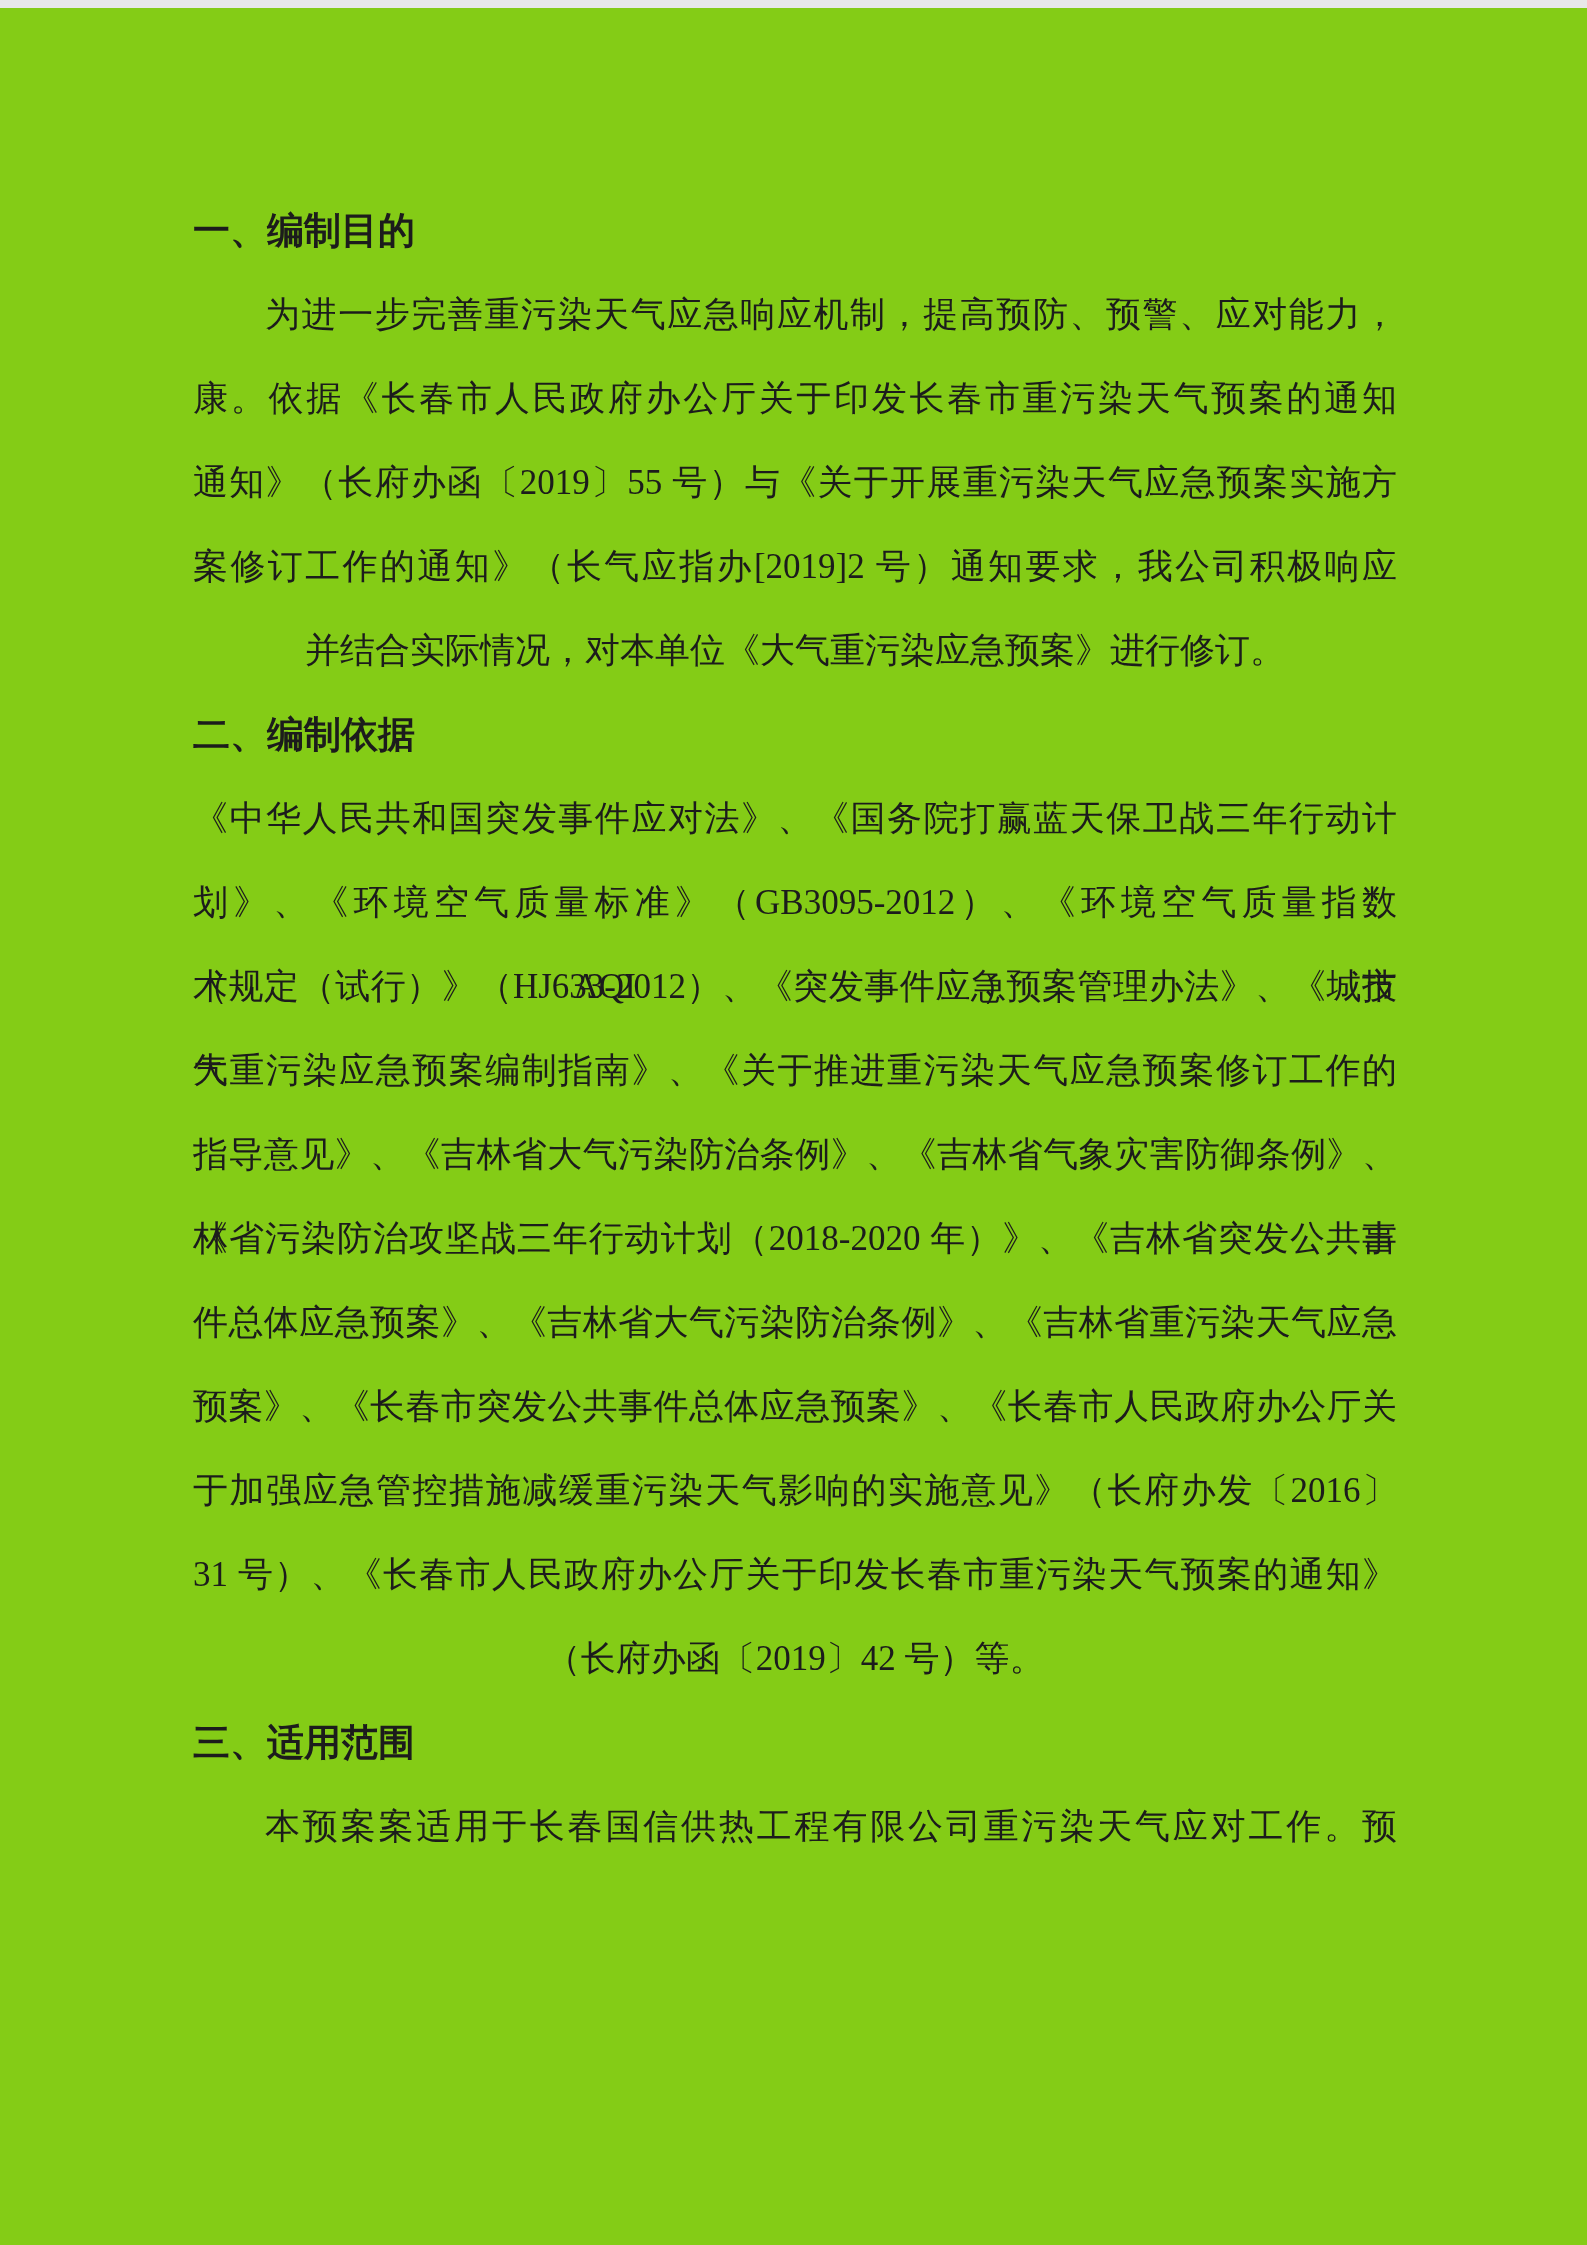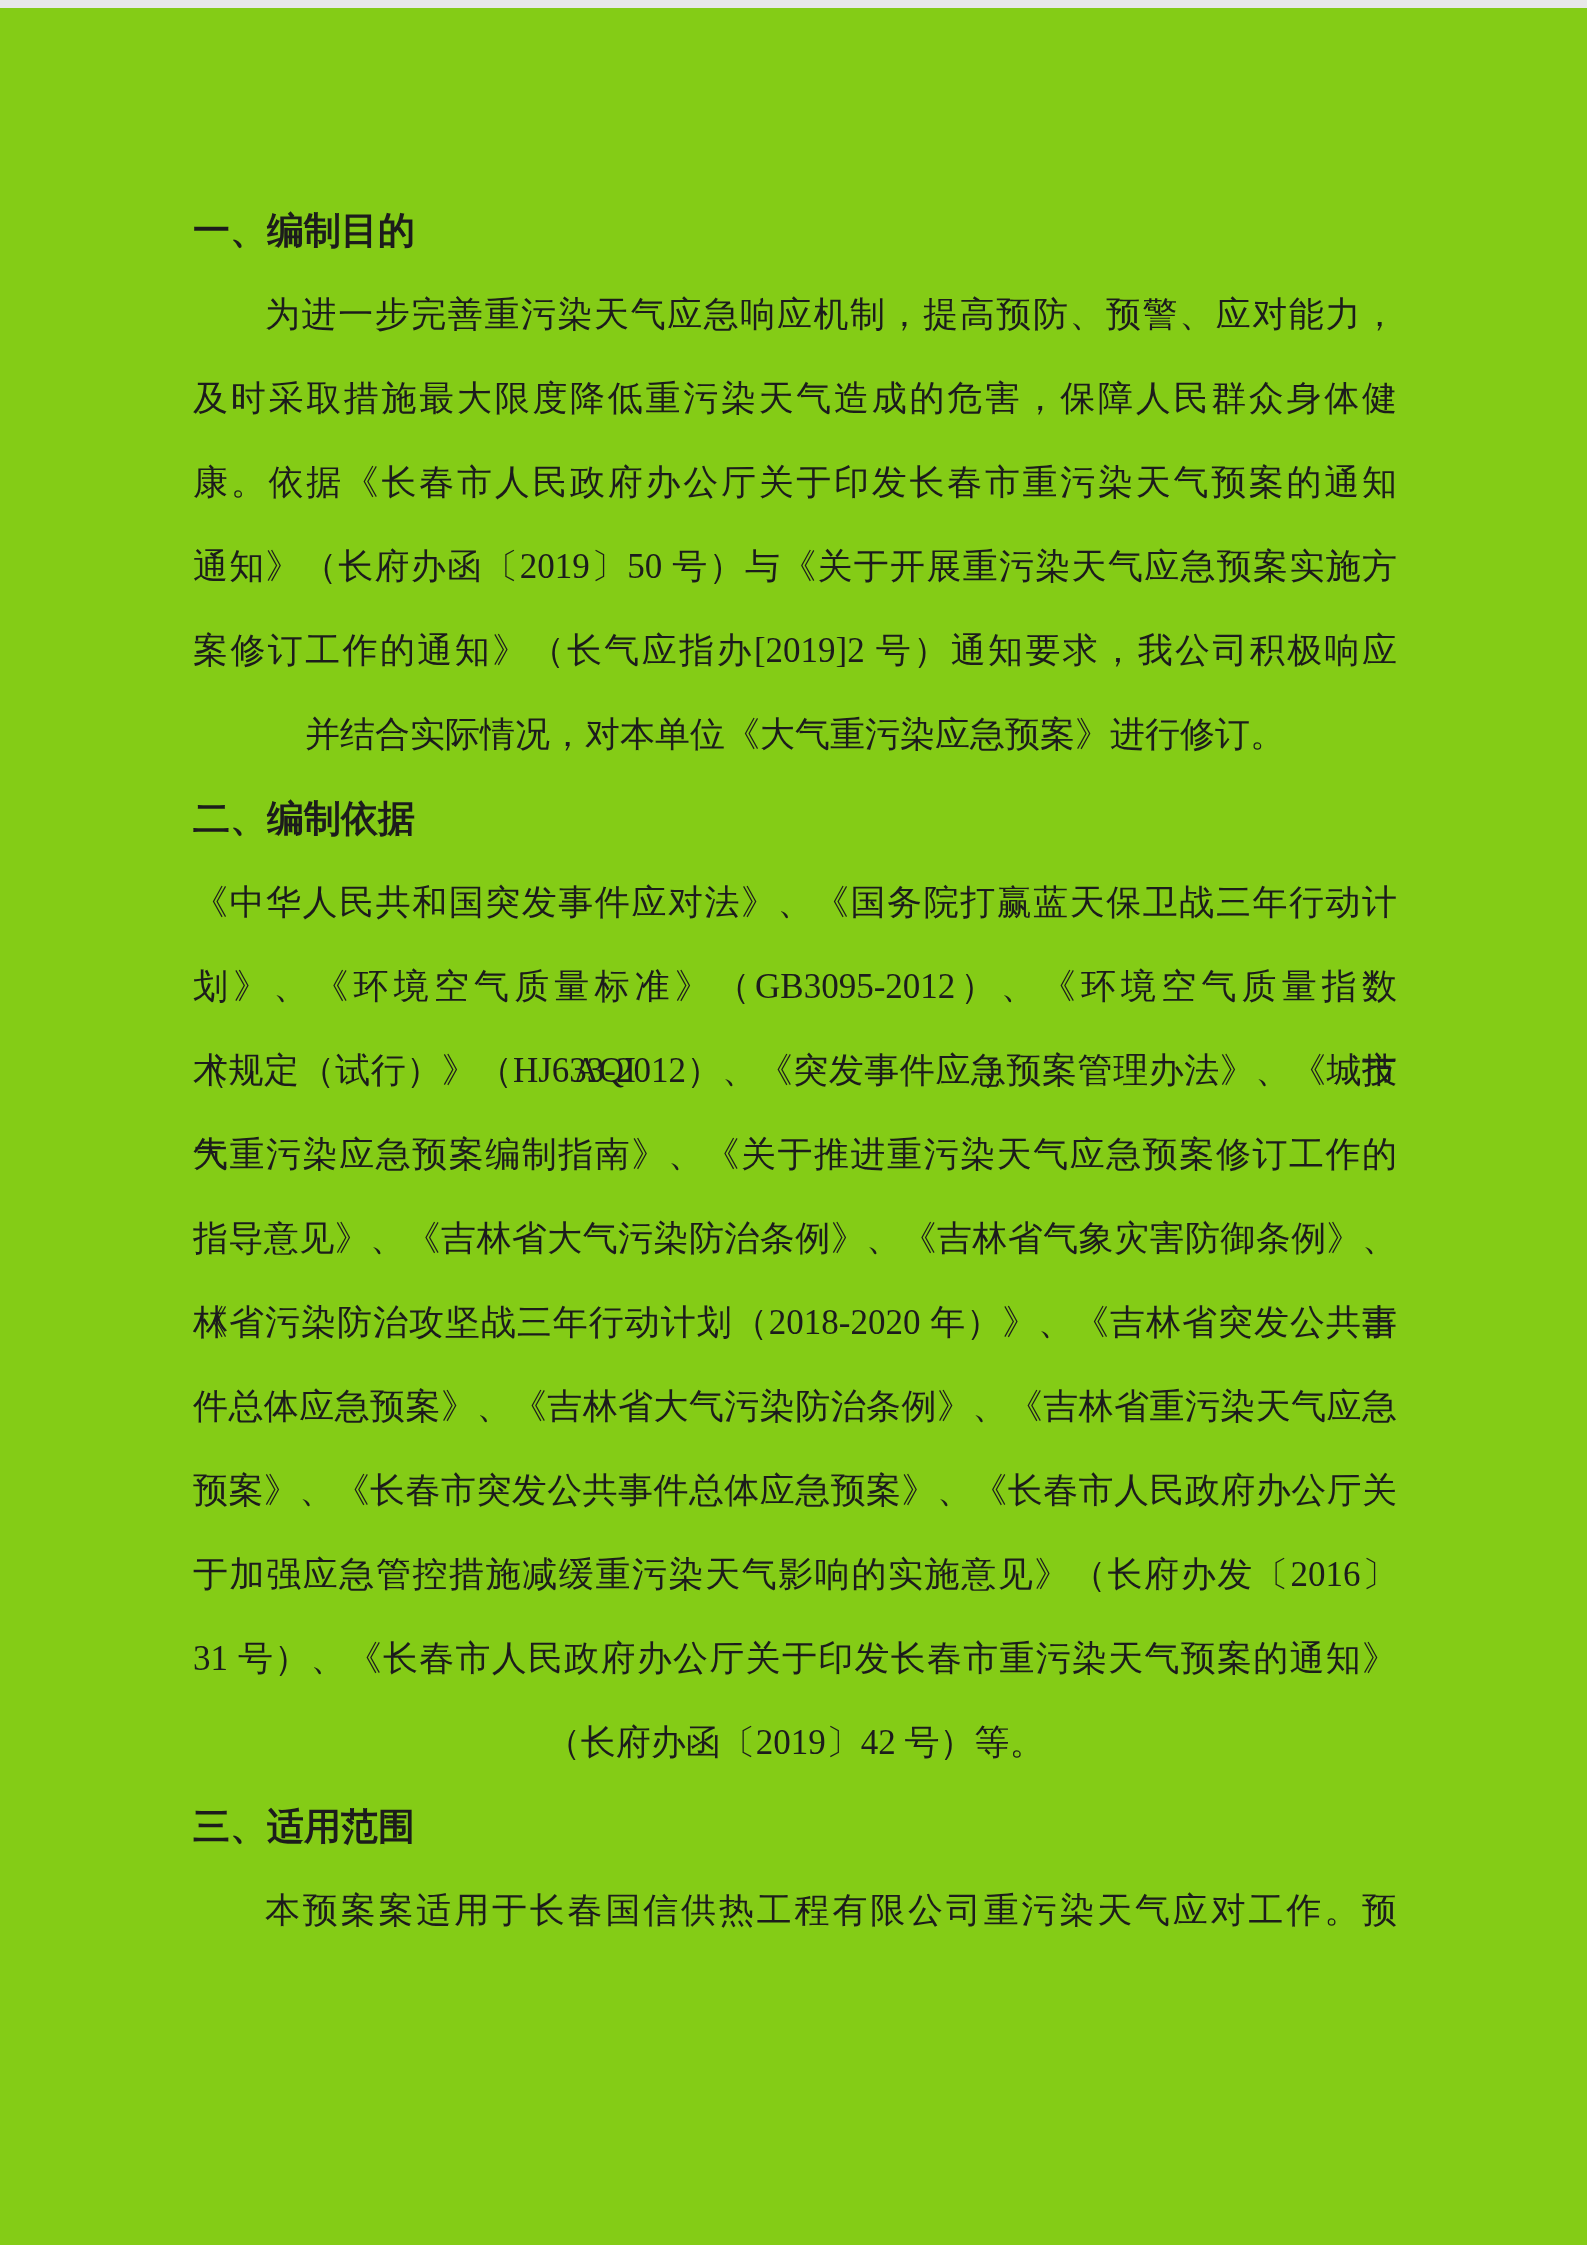--- a/index.html
+++ b/index.html
@@ -49,23 +49,22 @@
 </style>
 </head>
 <body>
 
 <div class="page">
   <div class="content">
 
     <div class="section">
       <div class="heading">一、编制目的</div>
       <div class="line indent">为进一步完善重污染天气应急响应机制，提高预防、预警、应对能力，</div>
-      <div class="line">及时采取措施最大限度降低重污染天气造成的危害，保障人民群众身体健</div>
       <div class="line">康。依据《长春市人民政府办公厅关于印发长春市重污染天气预案的通知</div>
-      <div class="line">通知》（长府办函〔2019〕50 号）与《关于开展重污染天气应急预案实施方</div>
+      <div class="line">通知》（长府办函〔2019〕55 号）与《关于开展重污染天气应急预案实施方</div>
       <div class="line">案修订工作的通知》（长气应指办[2019]2 号）通知要求，我公司积极响应</div>
       <div class="line no-justify">并结合实际情况，对本单位《大气重污染应急预案》进行修订。</div>
     </div>
 
     <div class="section">
       <div class="heading">二、编制依据</div>
       <div class="line">《中华人民共和国突发事件应对法》、《国务院打赢蓝天保卫战三年行动计</div>
       <div class="line">划》、《环境空气质量标准》（GB3095-2012）、《环境空气质量指数（AQI）技</div>
       <div class="line">术规定（试行）》（HJ633-2012）、《突发事件应急预案管理办法》、《城市大</div>
       <div class="line">气重污染应急预案编制指南》、《关于推进重污染天气应急预案修订工作的</div>

